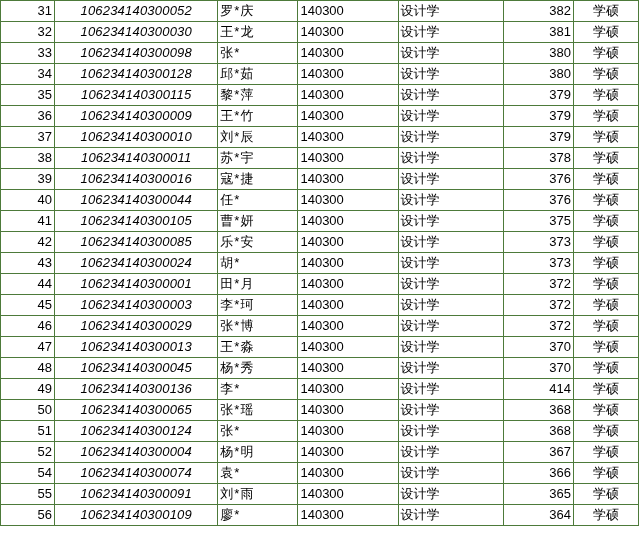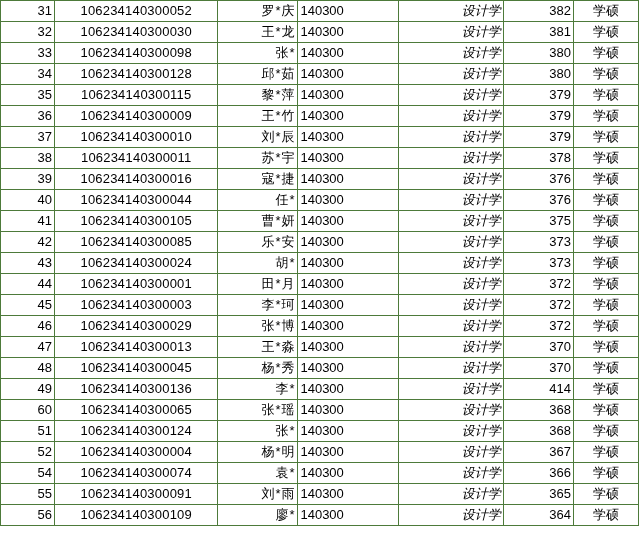--- a/index.html
+++ b/index.html
@@ -30,24 +30,24 @@
   }
   col.c-idx    { width: 54px; }
   col.c-no     { width: 163px; }
   col.c-name   { width: 80px; }
   col.c-code   { width: 100px; }
   col.c-major  { width: 105px; }
   col.c-score  { width: 70px; }
   col.c-type   { width: 65px; }
 
   td.idx    { text-align: right; }
-  td.no     { text-align: center; letter-spacing: 0.2px; }
-  td.name   { text-align: right; letter-spacing: 1px; }
+  td.no     { text-align: center; letter-spacing: 0.2px; font-style: italic; }
+  td.name   { text-align: left; letter-spacing: 1px; }
   td.code   { }
-  td.major  { text-align: right; font-style: italic; }
+  td.major  { text-align: left; }
   td.score  { text-align: right; }
   td.type   { text-align: center; }
 
   tr.dashed-boundary td {
     border-top: 1px dashed #4d7a3a;
     margin-top: 12px;
   }
 </style>
 </head>
 <body>
@@ -228,21 +228,21 @@
       <tr>
         <td class="idx">49</td>
         <td class="no">106234140300136</td>
         <td class="name">李*</td>
         <td class="code">140300</td>
         <td class="major">设计学</td>
         <td class="score">414</td>
         <td class="type">学硕</td>
       </tr>
       <tr>
-        <td class="idx">60</td>
+        <td class="idx">50</td>
         <td class="no">106234140300065</td>
         <td class="name">张*瑶</td>
         <td class="code">140300</td>
         <td class="major">设计学</td>
         <td class="score">368</td>
         <td class="type">学硕</td>
       </tr>
       <tr>
         <td class="idx">51</td>
         <td class="no">106234140300124</td>

